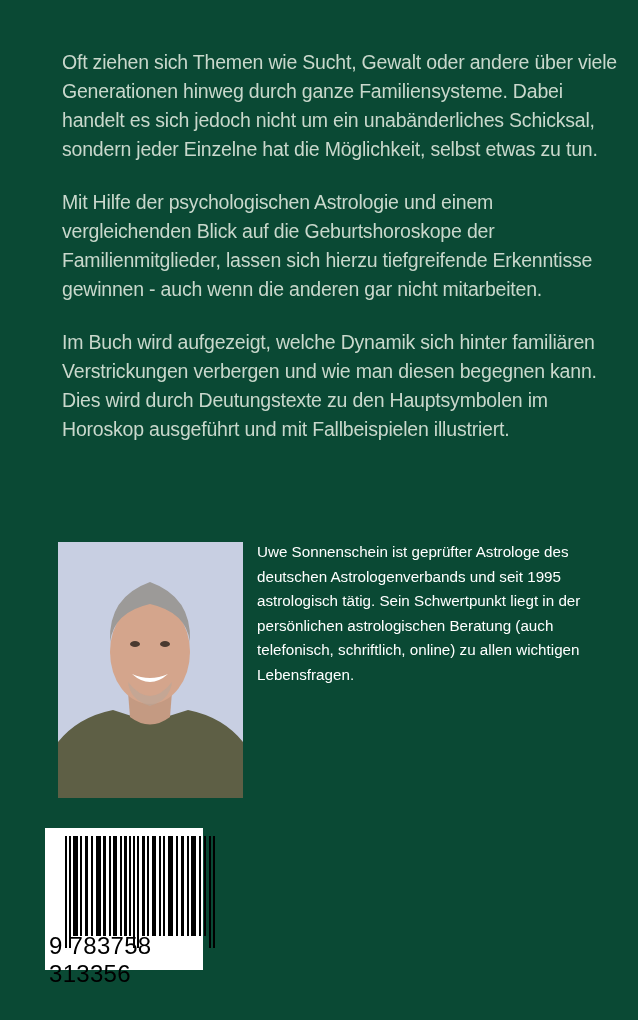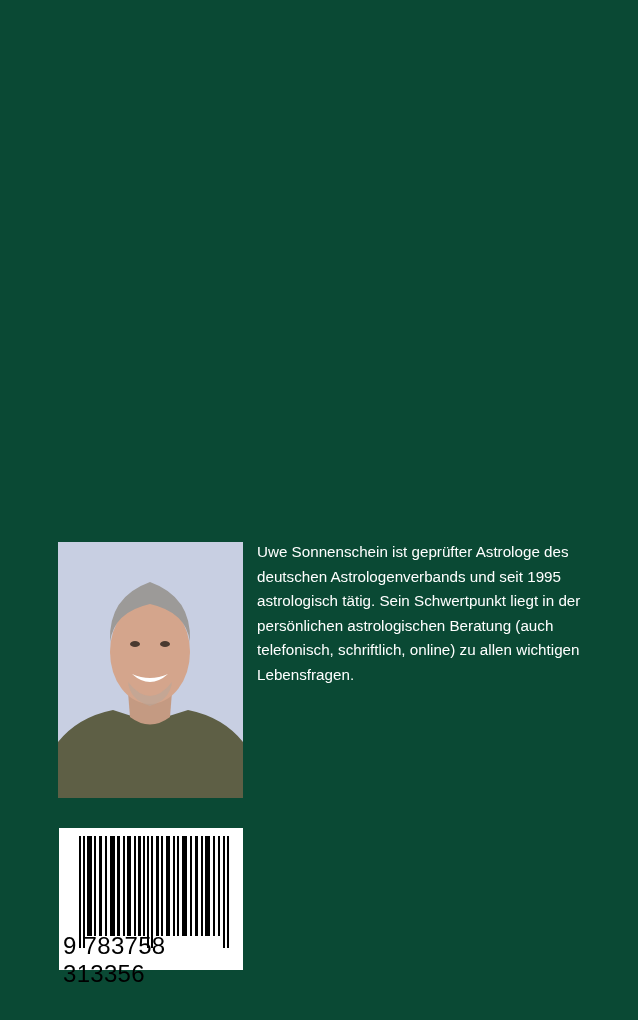--- a/index.html
+++ b/index.html
@@ -3,28 +3,31 @@
 <meta charset="utf-8">
 <style>
   html, body { margin:0; padding:0; }
   body { width:638px; height:1020px; background:#0a4934; position:relative; overflow:hidden;
          font-family:"Liberation Sans", sans-serif; color:#c9d8cc; }
   .blurb { position:absolute; left:62px; top:48px; width:560px; font-size:19.5px; line-height:29px; letter-spacing:-0.2px; }
   .blurb p { margin:0 0 24px 0; }
   .photo { position:absolute; left:58px; top:542px; width:185px; height:256px; background:#c6cde0; overflow:hidden; }
   .bio { position:absolute; left:257px; top:540px; width:375px; font-size:15.2px; line-height:24.5px; color:#ffffff; }
   .bio p { margin:0 0 21px 0; }
-  .barcode { position:absolute; left:59px; top:828px; width:184px; height:142px; background:#fff; }
+  .barcode { position:absolute; left:45px; top:828px; width:158px; height:142px; background:#fff; }
   .bars { position:absolute; left:18px; top:8px; width:158px; height:112px; }
   .isbn { position:absolute; left:4px; top:104px; font-size:24px; color:#000; font-family:"Liberation Sans", sans-serif; letter-spacing:0.3px; background:transparent; }
 </style>
 </head>
 <body>
 
 <div class="blurb">
+  <p>Oft ziehen sich Themen wie Sucht, Gewalt oder andere über viele Generationen hinweg durch ganze Familiensysteme. Dabei handelt es sich jedoch nicht um ein unabänderliches Schicksal, sondern jeder Einzelne hat die Möglichkeit, selbst etwas zu tun.</p>
+  <p>Mit Hilfe der psychologischen Astrologie und einem vergleichenden Blick auf die Geburtshoroskope der Familienmitglieder, lassen sich hierzu tiefgreifende Erkenntisse gewinnen - auch wenn die anderen gar nicht mitarbeiten.</p>
+  <p>Im Buch wird aufgezeigt, welche Dynamik sich hinter familiären Verstrickungen verbergen und wie man diesen begegnen kann. Dies wird durch Deutungstexte zu den Hauptsymbolen im Horoskop ausgeführt und mit Fallbeispielen illustriert.</p>
 </div>
 
 <div class="photo" title="Portrait of smiling man with grey hair in olive t-shirt">
   <svg width="185" height="256" viewBox="0 0 185 256">
     <rect width="185" height="256" fill="#c8cfe2"></rect>
     <path d="M0 200 Q20 175 55 168 L92 180 L130 168 Q165 175 185 200 L185 256 L0 256 Z" fill="#5e5f45"></path>
     <path d="M70 150 L72 175 Q92 190 112 175 L114 150 Z" fill="#c49a82"></path>
     <ellipse cx="92" cy="110" rx="40" ry="52" fill="#d4a58c"></ellipse>
     <path d="M52 100 Q50 55 92 40 Q134 55 132 100 Q128 70 92 62 Q56 70 52 100 Z" fill="#9c9a98"></path>
     <ellipse cx="77" cy="102" rx="5" ry="3" fill="#4a3a30"></ellipse>

